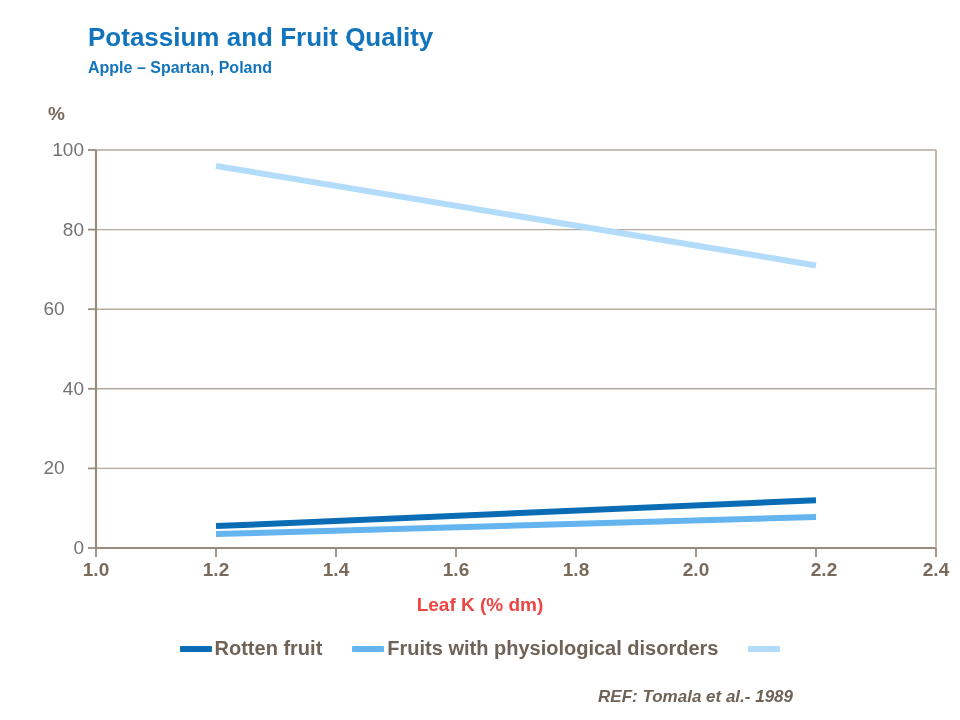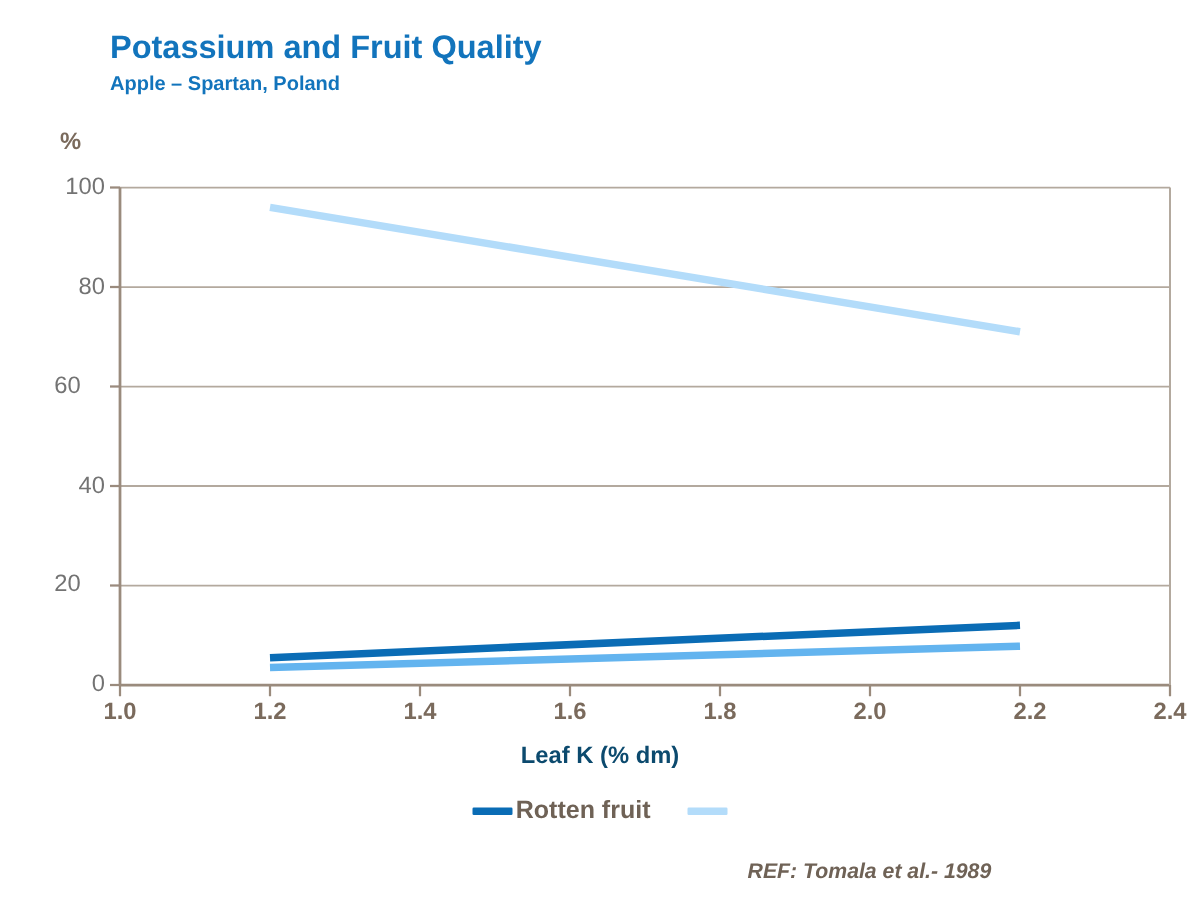--- a/index.html
+++ b/index.html
@@ -81,21 +81,21 @@
     line-height: 1;
   }
   .xaxis-title {
     position: absolute;
     left: 0;
     top: 594px;
     width: 960px;
     text-align: center;
     font-size: 19px;
     font-weight: bold;
-    color: #0c4a6e;
+    color: #ef4444;
   }
   .legend {
     position: absolute;
     left: 0;
     top: 637px;
     width: 960px;
     display: flex;
     flex-direction: row;
     align-items: center;
     justify-content: center;
@@ -196,19 +196,23 @@
     </div>
 
   <div class="xaxis-title">Leaf K (% dm)</div>
 
   <div class="legend" id="legend">
       <div class="legend-item">
         <span class="legend-swatch" style="background: rgb(10, 108, 181);"></span>
         <span class="legend-label">Rotten fruit</span>
       </div>
       <div class="legend-item">
+        <span class="legend-swatch" style="background: rgb(99, 180, 239);"></span>
+        <span class="legend-label">Fruits with physiological disorders</span>
+      </div>
+      <div class="legend-item">
         <span class="legend-swatch" style="background: rgb(179, 220, 250);"></span>
       </div>
     </div>
 
   <div class="ref">REF: Tomala et al.- 1989</div>
 
 </div>
 
 </body></html>

